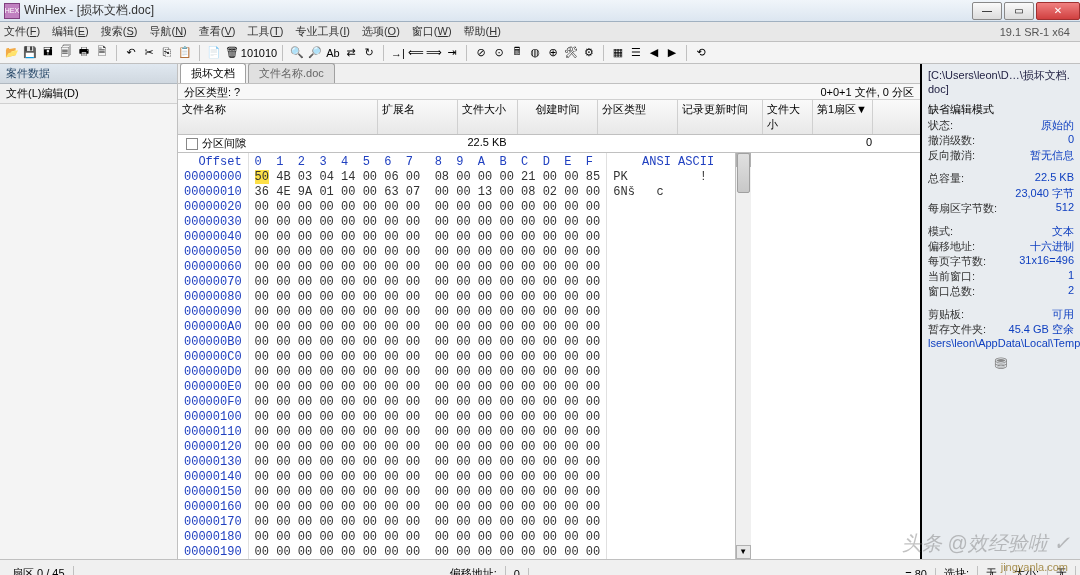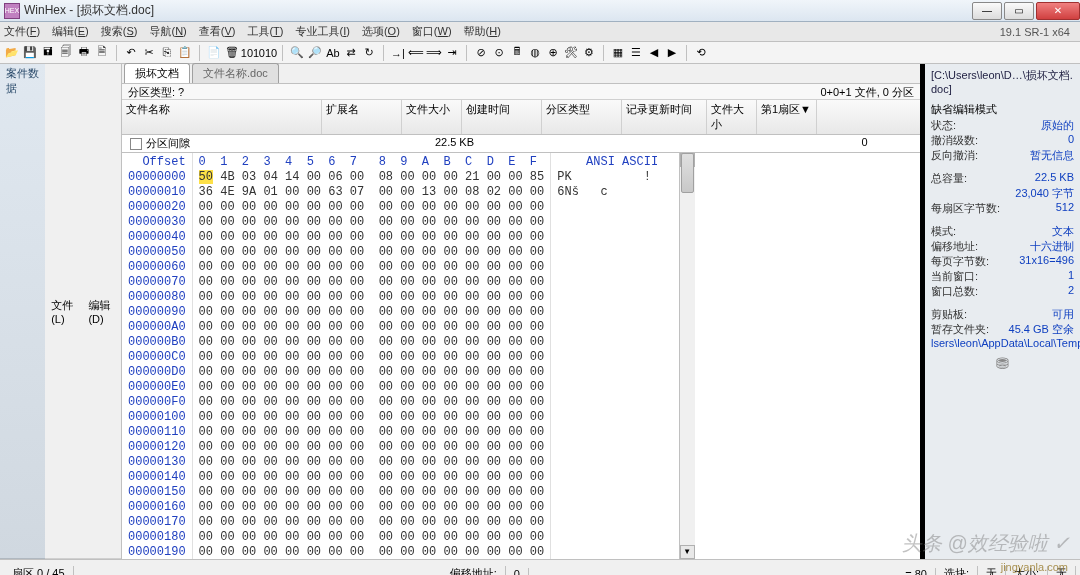--- a/index.html
+++ b/index.html
@@ -11,23 +11,23 @@
 .titlebar .winbtn { width: 30px; height: 18px; border: 1px solid #888; margin-left: 2px; display: flex; align-items: center; justify-content: center; font-size: 10px; background: linear-gradient(#fafafa,#dcdcdc); border-radius: 2px; }
 .titlebar .winbtn.close { background: linear-gradient(#f08080, #d04040); color: #fff; width: 44px; border-color:#a03030;}
 .topbar { height: 20px; background: #e8e8e8; border-bottom: 1px solid #c0c0c0; display: flex; align-items: center; padding: 0 4px; }
 .topbar .menu { margin-right: 12px; cursor: default; color: #333; }
 .topbar .menu u { text-decoration: underline; }
 .topbar .version { margin-left: auto; color: #555; padding-right: 6px;}
 .toolbar { height: 22px; background: #f4f4f4; border-bottom: 1px solid #c0c0c0; display: flex; align-items: center; padding: 0 4px; gap: 2px; }
 .toolbar .sep { width: 1px; height: 16px; background: #c0c0c0; margin: 0 4px; }
 .tb { width: 16px; height: 16px; display:inline-flex; align-items:center; justify-content:center; font-size:11px; }
 .main { display: flex; height: calc(575px - 22px - 20px - 22px - 16px); }
-.leftpane { width: 122px; border-right: 1px solid #c0c0c0; background: #f4f4f4; display: flex; }
+.leftpane { width: 178px; border-right: 1px solid #c0c0c0; background: #f4f4f4; display: flex; flex-direction: column; }
 .leftpane .hdr { background: linear-gradient(#e0e8f0,#d0d8e0); padding: 2px 6px; border-bottom: 1px solid #b0b8c0; color:#2a4a6a; cursor:pointer;}
-.leftpane .sub { padding: 2px 6px; display: flex; gap: 12px; border-bottom: 1px solid #d0d0d0; background:#f0f0f0;align-items:center;}
+.leftpane .sub { padding: 2px 6px; display: flex; border-bottom: 1px solid #d0d0d0; background:#f0f0f0;align-items:center;}
 .leftpane .sub span { cursor:pointer;}
 .center { flex: 1; display: flex; flex-direction: column; background: #fff; min-width: 0; position:relative;}
 .tabs { height: 20px; background: #f0f0f0; border-bottom: 1px solid #c0c0c0; display: flex; align-items: flex-end; padding-left: 2px; }
 .tab { padding: 2px 10px; border: 1px solid #a0a0a0; border-bottom: none; background: #fff; margin-right: 2px; border-radius: 3px 3px 0 0; font-size:11px;}
 .tab.inactive { background: #e0e0e0; color: #666; }
 .volrow { height: 16px; padding: 1px 6px; border-bottom: 1px solid #d0d0d0; background:#f8f8f8; display:flex;}
 .volrow .r { margin-left:auto; }
 .filetable { border-bottom: 1px solid #c0c0c0; }
 .filetable .thead { display: flex; background: linear-gradient(#fafafa,#e8e8e8); border-bottom: 1px solid #c0c0c0; }
 .filetable .th { padding: 2px 4px; border-right: 1px solid #d0d0d0; font-size:11px;}
@@ -37,21 +37,21 @@
 .hexcol { padding: 2px 6px; white-space: pre; }
 .offset { color: #2040c0; border-right: 1px solid #e0e0e0; }
 .hexdata { color: #333; border-right: 1px solid #e0e0e0; }
 .hexdata .hl { background: #fde047; }
 .ascii { color: #333; }
 .hexhdr { color: #2040c0; }
 .hexscroll { width: 16px; background: #f0f0f0; border-left: 1px solid #c0c0c0; position:relative;}
 .hexscroll .thumb { position:absolute; left:1px; right:1px; top:0; height:40px; background:linear-gradient(#e0e0e0,#c8c8c8); border:1px solid #a0a0a0; border-radius:2px;}
 .hexscroll .arr { position:absolute; left:0; right:0; height:14px; display:flex; align-items:center; justify-content:center; background:#e8e8e8; border:1px solid #b0b0b0;}
 .hexscroll .arr.up{top:0;} .hexscroll .arr.dn{bottom:0;}
-.rightpane { width: 160px; border-left: 5px solid #000000; background: #e8ecf0; padding: 4px 6px; display: flex; flex-direction: column; gap: 1px; font-size:11px;}
+.rightpane { width: 160px; border-left: 2px solid #000000; background: #e8ecf0; padding: 4px 6px; display: flex; flex-direction: column; gap: 1px; font-size:11px;}
 .rightpane .path { color: #224; word-break: break-all; margin-bottom: 6px; }
 .rightpane .line { display: flex; justify-content: space-between; }
 .rightpane .line .k { color: #333; }
 .rightpane .line .v { color: #1040c0; }
 .rightpane .gap { height: 8px; }
 .rightpane .drv { text-align:center; margin-top:4px; font-size:16px; color:#888;}
 .statusbar { height: 28px; background: #f0f0f0; border-top: 1px solid #c0c0c0; display: flex; align-items: center; font-size: 11px; padding: 0 4px; }
 .statusbar .cell { padding: 0 8px; border-right: 1px solid #c0c0c0; }
 .statusbar .sp { flex:1; }
 .watermark { position: absolute; right: 10px; bottom: 18px; color: rgba(120,120,120,0.45); font-size: 20px; font-style: italic; pointer-events:none; z-index:50;}
@@ -138,21 +138,21 @@
       </div>
     <div class="volrow">
       <span>分区类型: ?</span>
       <span class="r">0+0+1 文件, 0 分区</span>
     </div>
     <div class="filetable">
       <div class="thead" id="fthead">
           <div class="th" style="width: 200px;">文件名称</div>
           <div class="th" style="width: 80px;">扩展名</div>
           <div class="th" style="width: 60px;">文件大小</div>
-          <div class="th" style="width: 80px;">创建时间</div>
+          <div class="th" style="width: 80px; text-align: center;">创建时间</div>
           <div class="th" style="width: 80px;">分区类型</div>
           <div class="th" style="width: 85px;">记录更新时间</div>
           <div class="th" style="width: 50px;">文件大小</div>
           <div class="th" style="width: 60px;">第1扇区▼</div>
         </div>
       <div id="ftbody">
           <div class="trow">
             <div class="td" style="width: 200px;"><span class="ficon"></span>分区间隙</div>
             <div class="td" style="width: 80px;"></div>
             <div class="td" style="width: 60px;">22.5 KB</div>

